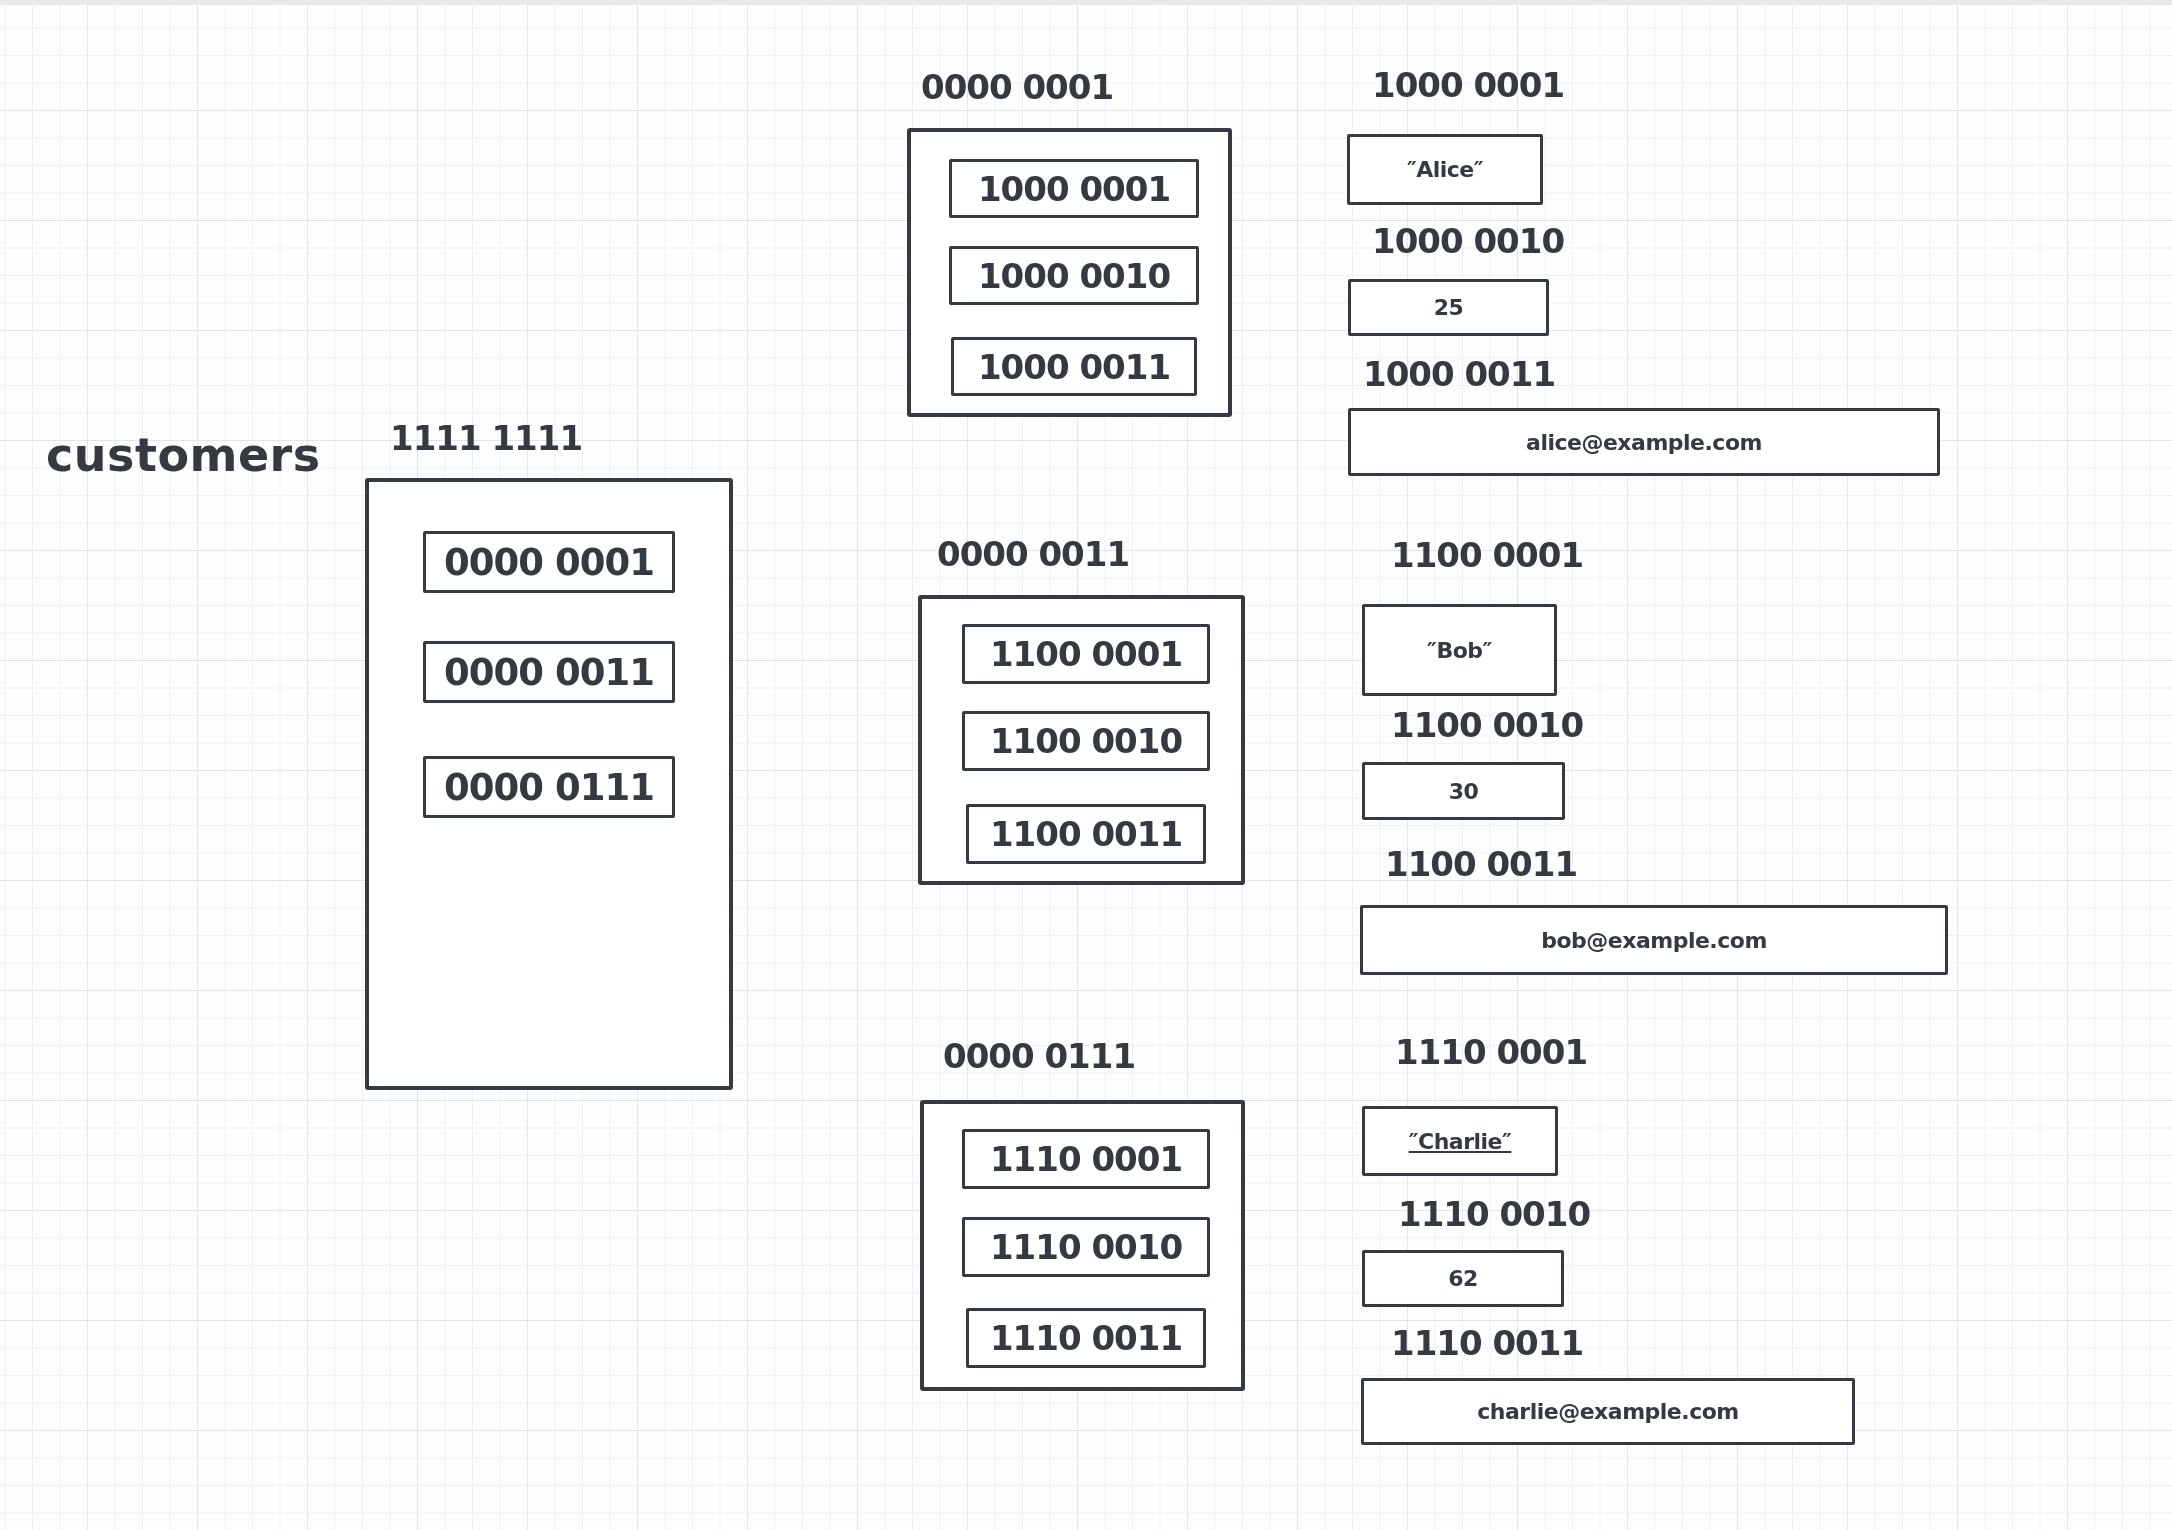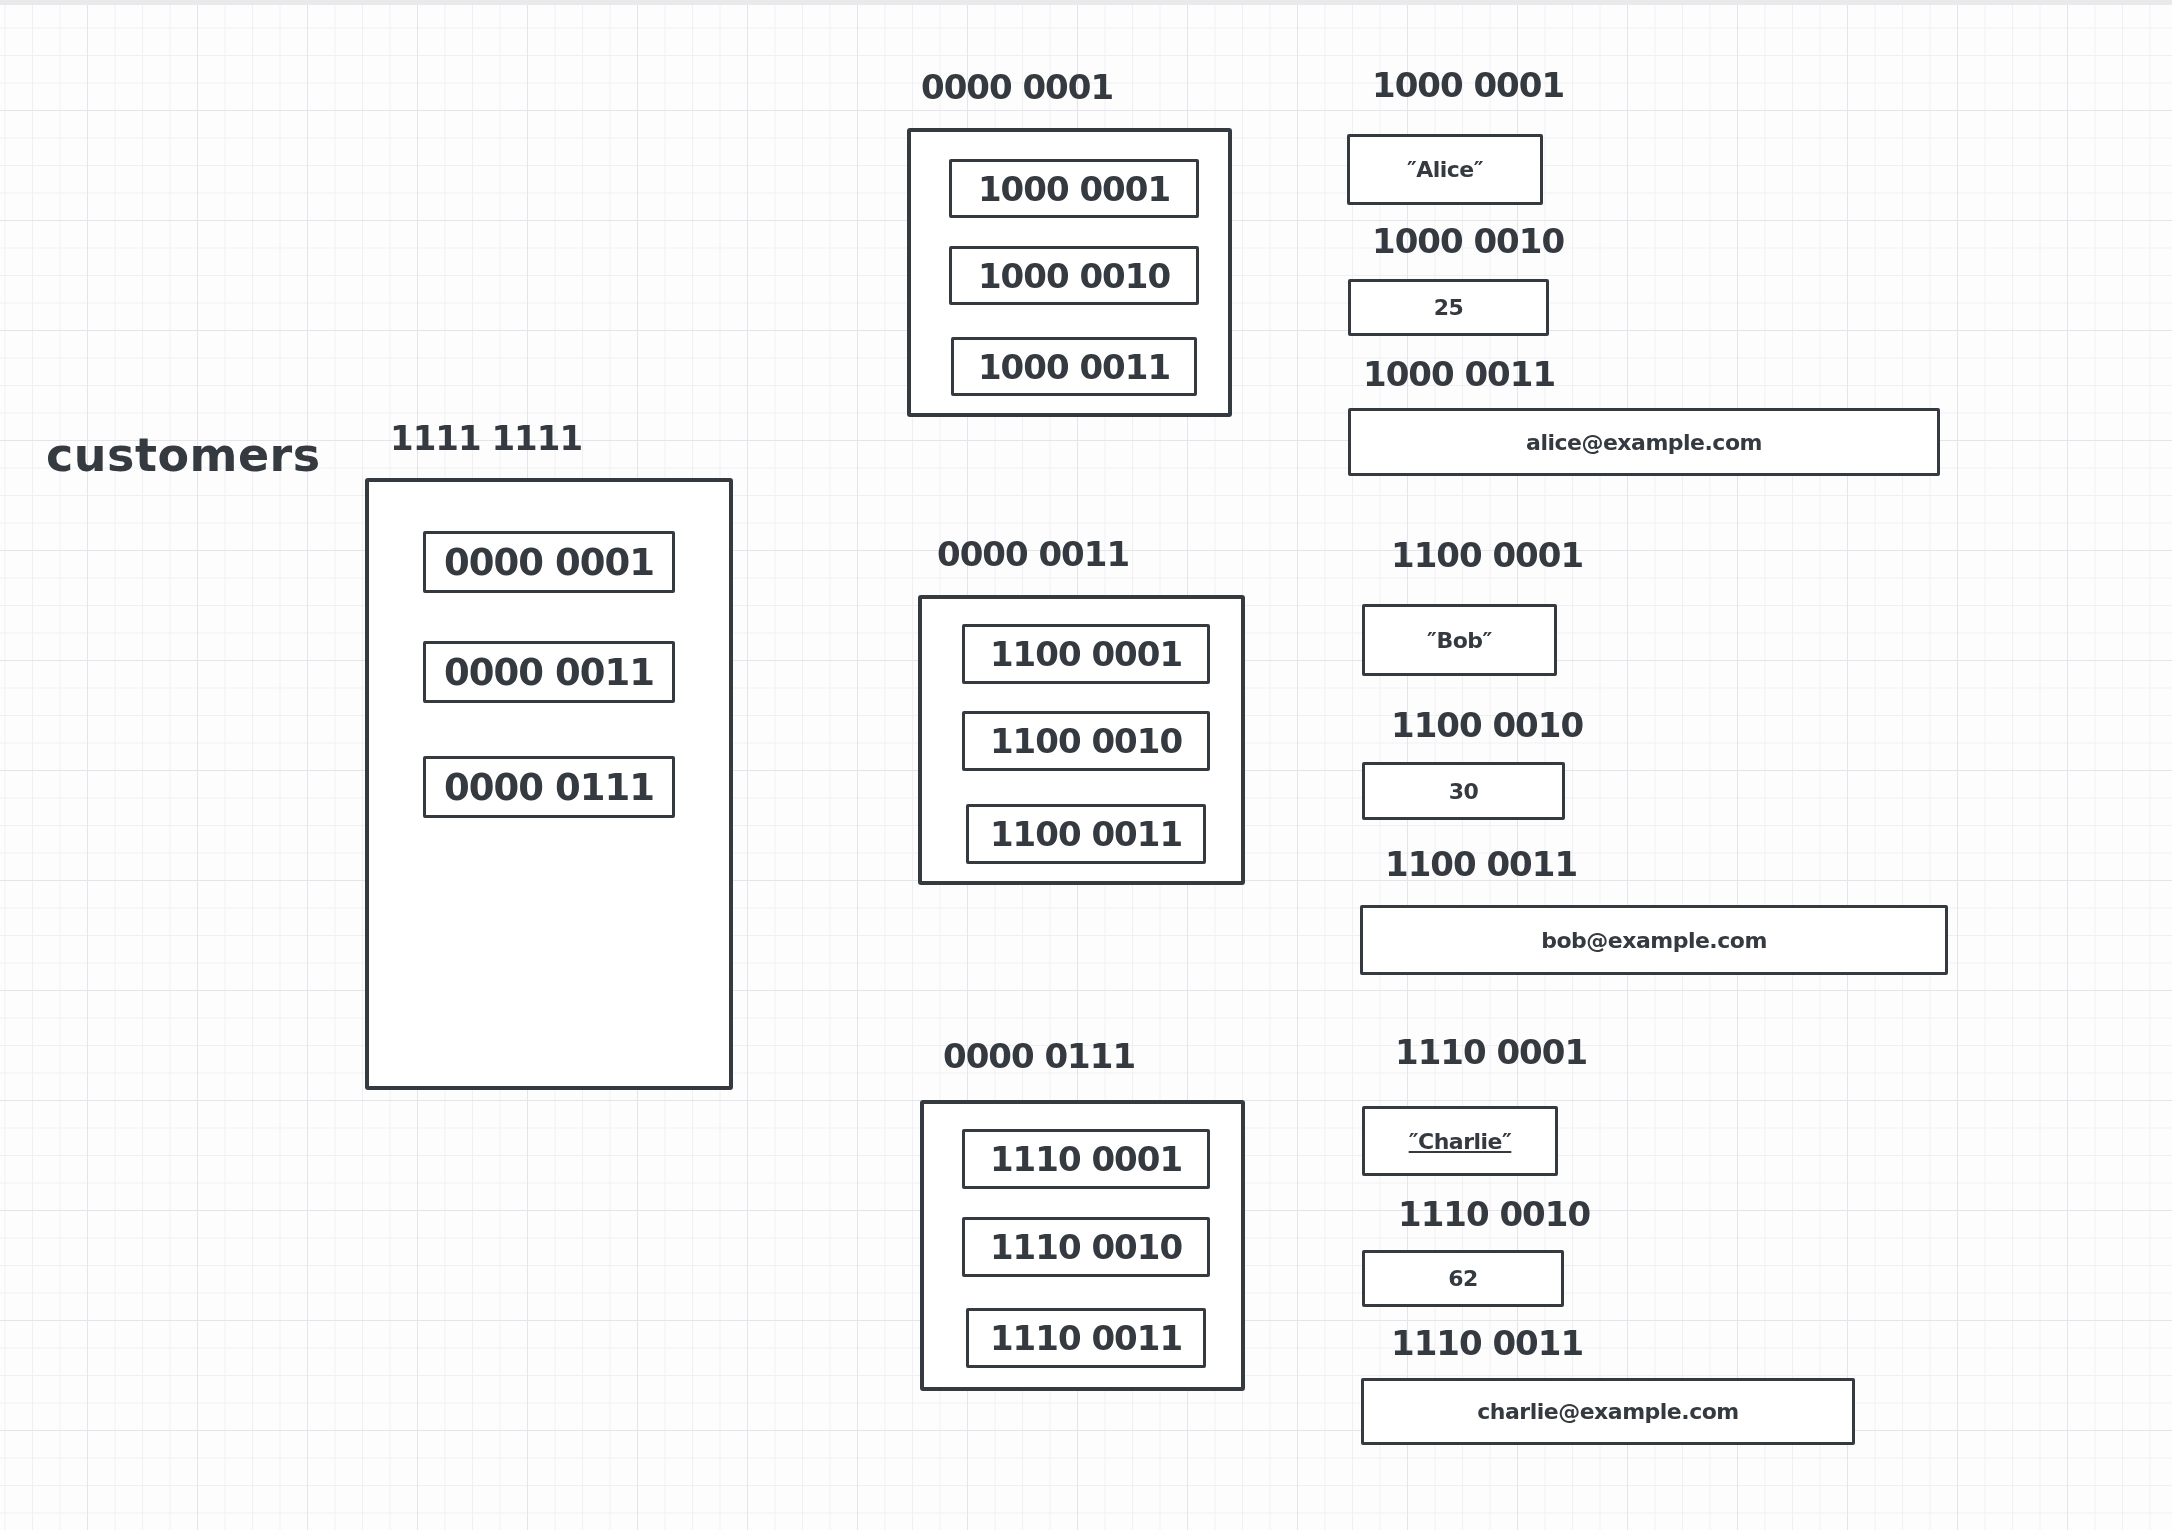--- a/index.html
+++ b/index.html
@@ -93,21 +93,21 @@
   <div class="vbox" style="left:1348px; top:408px; width:592px; height:68px;">alice@example.com</div>
 
   <div class="lbl" style="left:937px; top:537px;">0000 0011</div>
   <div class="box" style="left:918px; top:595px; width:327px; height:290px;">
     <div class="cell" style="left:40px; top:25px; width:248px; height:60px;">1100 0001</div>
     <div class="cell" style="left:40px; top:112px; width:248px; height:60px;">1100 0010</div>
     <div class="cell" style="left:44px; top:205px; width:240px; height:60px;">1100 0011</div>
   </div>
 
   <div class="lbl" style="left:1391px; top:538px;">1100 0001</div>
-  <div class="vbox" style="left:1362px; top:604px; width:195px; height:72px;">″Bob″</div>
+  <div class="vbox" style="left:1362px; top:604px; width:195px; height:92px;">″Bob″</div>
   <div class="lbl" style="left:1391px; top:708px;">1100 0010</div>
   <div class="vbox" style="left:1362px; top:762px; width:203px; height:58px;">30</div>
   <div class="lbl" style="left:1385px; top:847px;">1100 0011</div>
   <div class="vbox" style="left:1360px; top:905px; width:588px; height:70px;">bob@example.com</div>
 
   <div class="lbl" style="left:943px; top:1039px;">0000 0111</div>
   <div class="box" style="left:920px; top:1100px; width:325px; height:291px;">
     <div class="cell" style="left:38px; top:25px; width:248px; height:60px;">1110 0001</div>
     <div class="cell" style="left:38px; top:113px; width:248px; height:60px;">1110 0010</div>
     <div class="cell" style="left:42px; top:204px; width:240px; height:60px;">1110 0011</div>

